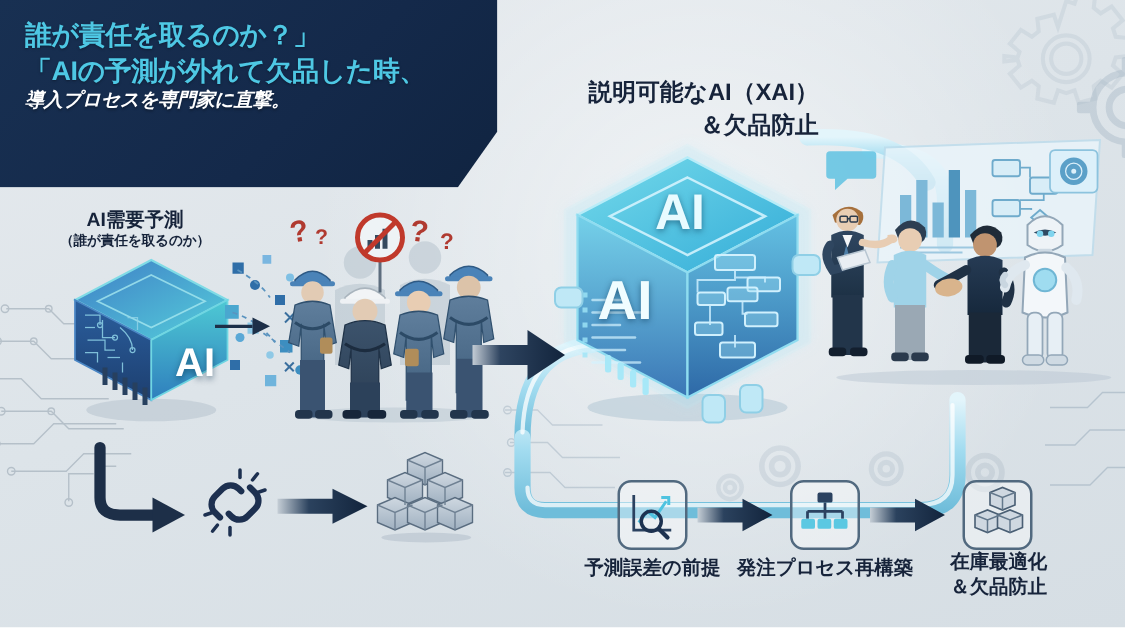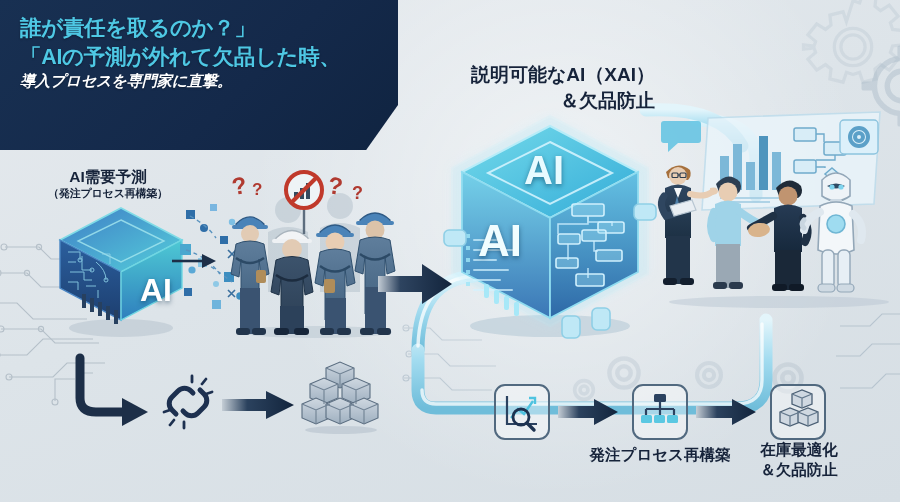--- a/index.html
+++ b/index.html
@@ -223,21 +223,21 @@
         <rect x="46" y="100" width="4" height="14"></rect>
           <rect x="54" y="104" width="4" height="14"></rect>
         <rect x="62" y="108" width="4" height="14"></rect>
       </g>
     </svg>
     <div class="ai-cube-label" style="left:88px; top:70px; font-size:32px;">AI</div>
   </div>
 
   <div class="cap" style="left:18px; top:168px; width:180px; font-size:15.5px;">
     <span>AI需要予測</span>
-    <span class="small">（発注プロセス再構築）</span>
+    <span class="small">（誰が責任を取るのか）</span>
   </div>
 
   <svg style="position:absolute; left:176px; top:196px; width:82px; height:130px; z-index:21;" viewBox="0 0 82 130">
     <g fill="#2f6ea8">
       <rect x="10" y="14" width="9" height="9"></rect>
         <rect x="34" y="8" width="7" height="7" fill="#7ab6e0"></rect>
       <rect x="4" y="48" width="11" height="11" fill="#4aa7cf"></rect>
         <rect x="44" y="40" width="8" height="8"></rect>
       <rect x="22" y="62" width="9" height="9" fill="#8fc9e6"></rect>
         <rect x="48" y="76" width="10" height="10" fill="#3d8ec0"></rect>
@@ -687,20 +687,23 @@
       <path d="M2 20 l10 -4 10 4 v10 l-10 4 -10 -4 z"></path>
       <path d="M20 20 l10 -4 10 4 v10 l-10 4 -10 -4 z"></path>
     </g>
     <g fill="none" stroke="#63788c" stroke-width="1.2">
       <path d="M14 2 l10 4 10 -4 M24 6 v10"></path>
       <path d="M2 20 l10 4 10 -4 M12 24 v10"></path>
       <path d="M20 20 l10 4 10 -4 M30 24 v10"></path>
     </g>
   </svg>
 
+  <div class="cap" style="left:452px; top:446px; width:140px; font-size:15.5px;">
+    <span>予測誤差の前提</span>
+  </div>
   <div class="cap" style="left:578px; top:446px; width:164px; font-size:15.5px;">
     <span>発注プロセス再構築</span>
   </div>
   <div class="cap" style="left:742px; top:440px; width:114px; font-size:15.5px; line-height:1.3;">
     <span>在庫最適化</span><br>
     <span>＆欠品防止</span>
   </div>
 
   <div class="sheen"></div>
 

